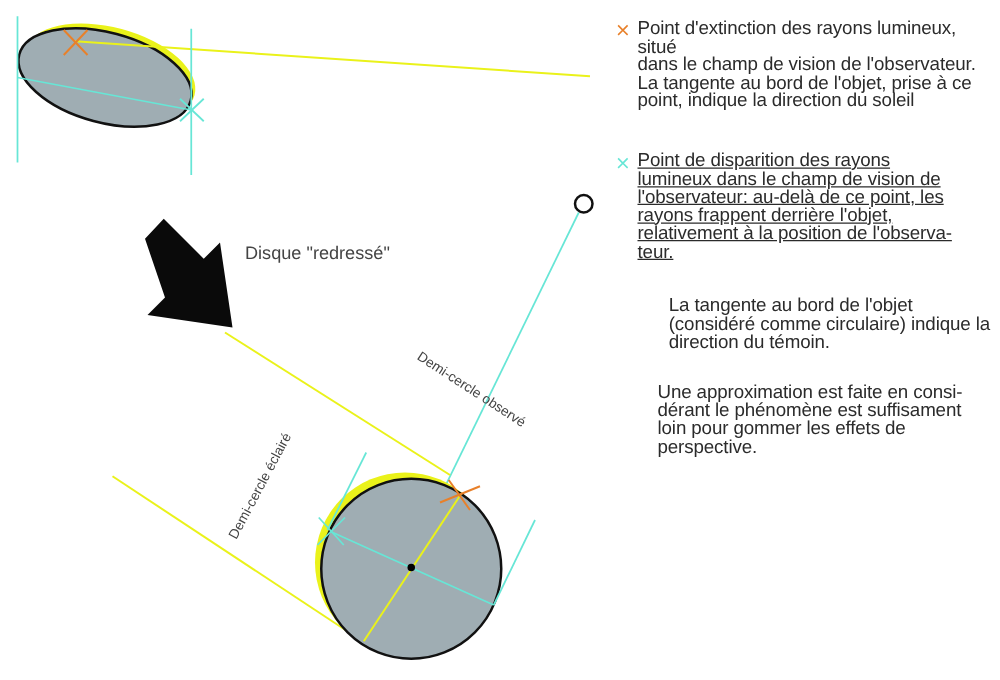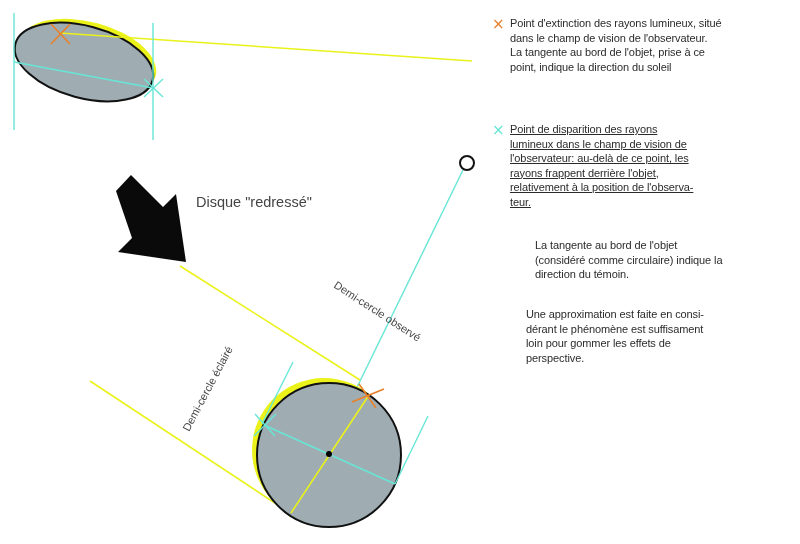--- a/index.html
+++ b/index.html
@@ -1,19 +1,19 @@
 <!DOCTYPE html>
 <html><head>
 <meta charset="utf-8">
 <style>
   html, body { margin:0; padding:0; background:#ffffff; }
   body { width:800px; height:544px; position:relative; overflow:hidden;
          font-family:"Liberation Sans", "DejaVu Sans", sans-serif; }
   #diagram { position:absolute; left:0; top:0; }
-  .note { position:absolute; font-size:11px; line-height:14.5px; color:#2b2b2b;
+  .note { position:absolute; font-size:15px; line-height:14.5px; color:#2b2b2b;
           font-family:"Liberation Sans", sans-serif; letter-spacing:-0.1px; }
   .note p { margin:0; white-space:pre-line; }
   .legend-mark { position:absolute; font-size:15px; line-height:14px; font-family:"DejaVu Sans", sans-serif; }
   .svg-label { font-family:"Liberation Sans", sans-serif; fill:#444; }
 </style>
 </head>
 <body>
 
 <svg id="diagram" width="800" height="544" viewBox="0 0 800 544" xmlns="http://www.w3.org/2000/svg">
 

